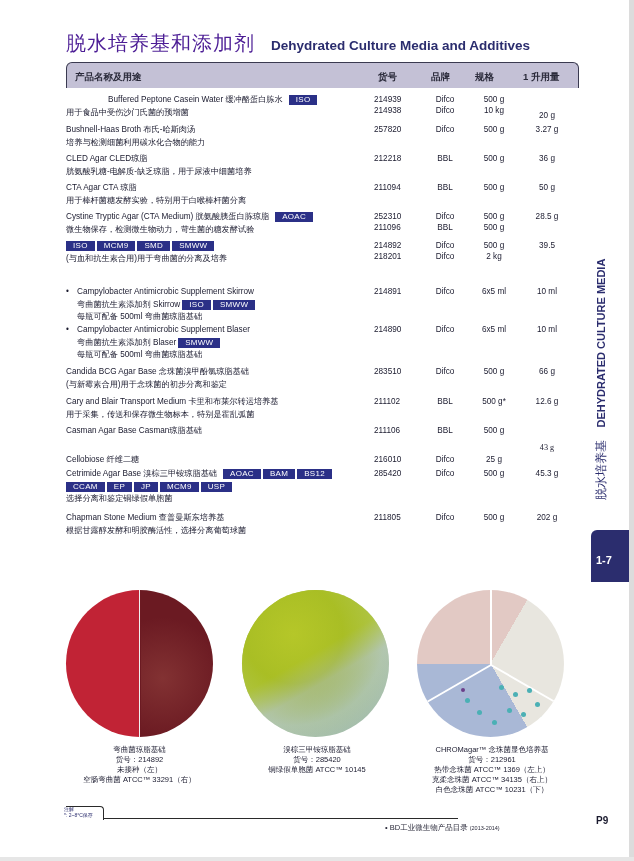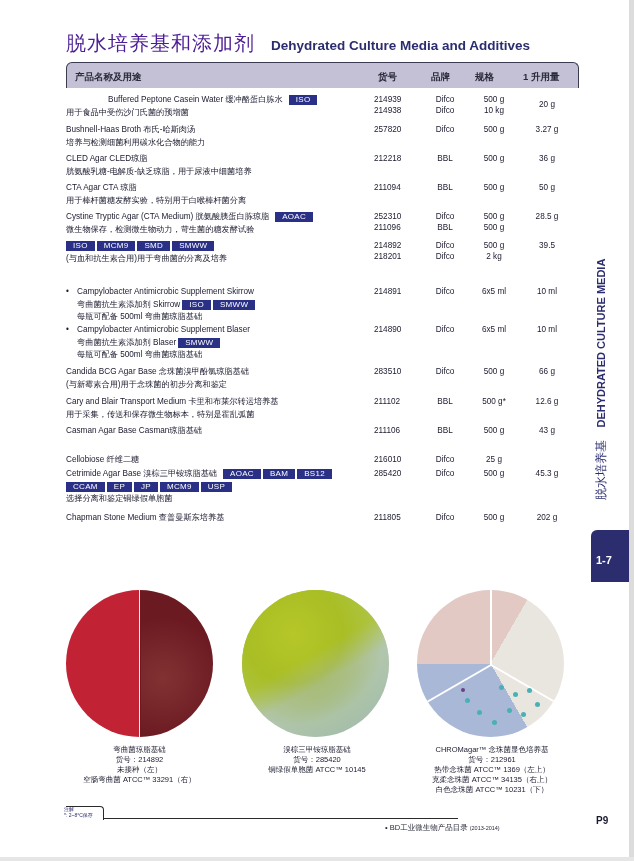--- a/index.html
+++ b/index.html
@@ -79,21 +79,21 @@
   <div class="rows">
 
   <div class="row" style="top: 0px;">
         <div class="desc">
           <div class="line"><span style="margin-right: 4px; margin-left: 42px;">Buffered Peptone Casein Water 缓冲酪蛋白胨水</span><span class="tag">ISO</span></div>
           <div class="line"><span>用于食品中受伤沙门氏菌的预增菌</span></div>
         </div>
         <span class="cell c-code" style="top: 0px;">214939</span>
         <span class="cell c-brand" style="top: 0px;">Difco</span>
         <span class="cell c-size" style="top: 0px;">500 g</span>
-        <span class="cell c-amt" style="top: 5px;">20 g</span>
+        <span class="cell c-amt" style="top: 16px;">20 g</span>
         <span class="cell c-code" style="top: 11px;">214938</span>
         <span class="cell c-brand" style="top: 11px;">Difco</span>
         <span class="cell c-size" style="top: 11px;">10 kg</span>
         <span class="cell c-amt" style="top: 11px;"></span>
       </div>
       <div class="row" style="top: 30px;">
         <div class="desc">
           <div class="line"><span>Bushnell-Haas Broth 布氏-哈斯肉汤</span></div>
           <div class="line"><span>培养与检测细菌利用碳水化合物的能力</span></div>
         </div>
@@ -192,21 +192,21 @@
         <span class="cell c-size" style="top: 0px;">500 g*</span>
         <span class="cell c-amt" style="top: 0px;">12.6 g</span>
       </div>
       <div class="row" style="top: 331px;">
         <div class="desc">
           <div class="line"><span>Casman Agar Base Casman琼脂基础</span></div>
         </div>
         <span class="cell c-code" style="top: 0px;">211106</span>
         <span class="cell c-brand" style="top: 0px;">BBL</span>
         <span class="cell c-size" style="top: 0px;">500 g</span>
-        <span class="cell c-amt" style="top: 0px;">43 g</span>
+        <span class="cell c-amt" style="top: 17px; font-family: Liberation Serif, serif;">43 g</span>
       </div>
       <div class="row" style="top: 360px;">
         <div class="desc">
           <div class="line"><span>Cellobiose 纤维二糖</span></div>
         </div>
         <span class="cell c-code" style="top: 0px;">216010</span>
         <span class="cell c-brand" style="top: 0px;">Difco</span>
         <span class="cell c-size" style="top: 0px;">25 g</span>
         <span class="cell c-amt" style="top: 0px;"></span>
       </div>
@@ -217,20 +217,21 @@
           <div class="line"><span>选择分离和鉴定铜绿假单胞菌</span></div>
         </div>
         <span class="cell c-code" style="top: 0px;">285420</span>
         <span class="cell c-brand" style="top: 0px;">Difco</span>
         <span class="cell c-size" style="top: 0px;">500 g</span>
         <span class="cell c-amt" style="top: 0px;">45.3 g</span>
       </div>
       <div class="row" style="top: 418px;">
         <div class="desc">
           <div class="line"><span>Chapman Stone Medium 查普曼斯东培养基</span></div>
+          <div class="line"><span>根据甘露醇发酵和明胶酶活性，选择分离葡萄球菌</span></div>
         </div>
         <span class="cell c-code" style="top: 0px;">211805</span>
         <span class="cell c-brand" style="top: 0px;">Difco</span>
         <span class="cell c-size" style="top: 0px;">500 g</span>
         <span class="cell c-amt" style="top: 0px;">202 g</span>
       </div>
     </div>
 
   <div class="side-tab-text">
     <span class="cn">脱水培养基</span>

